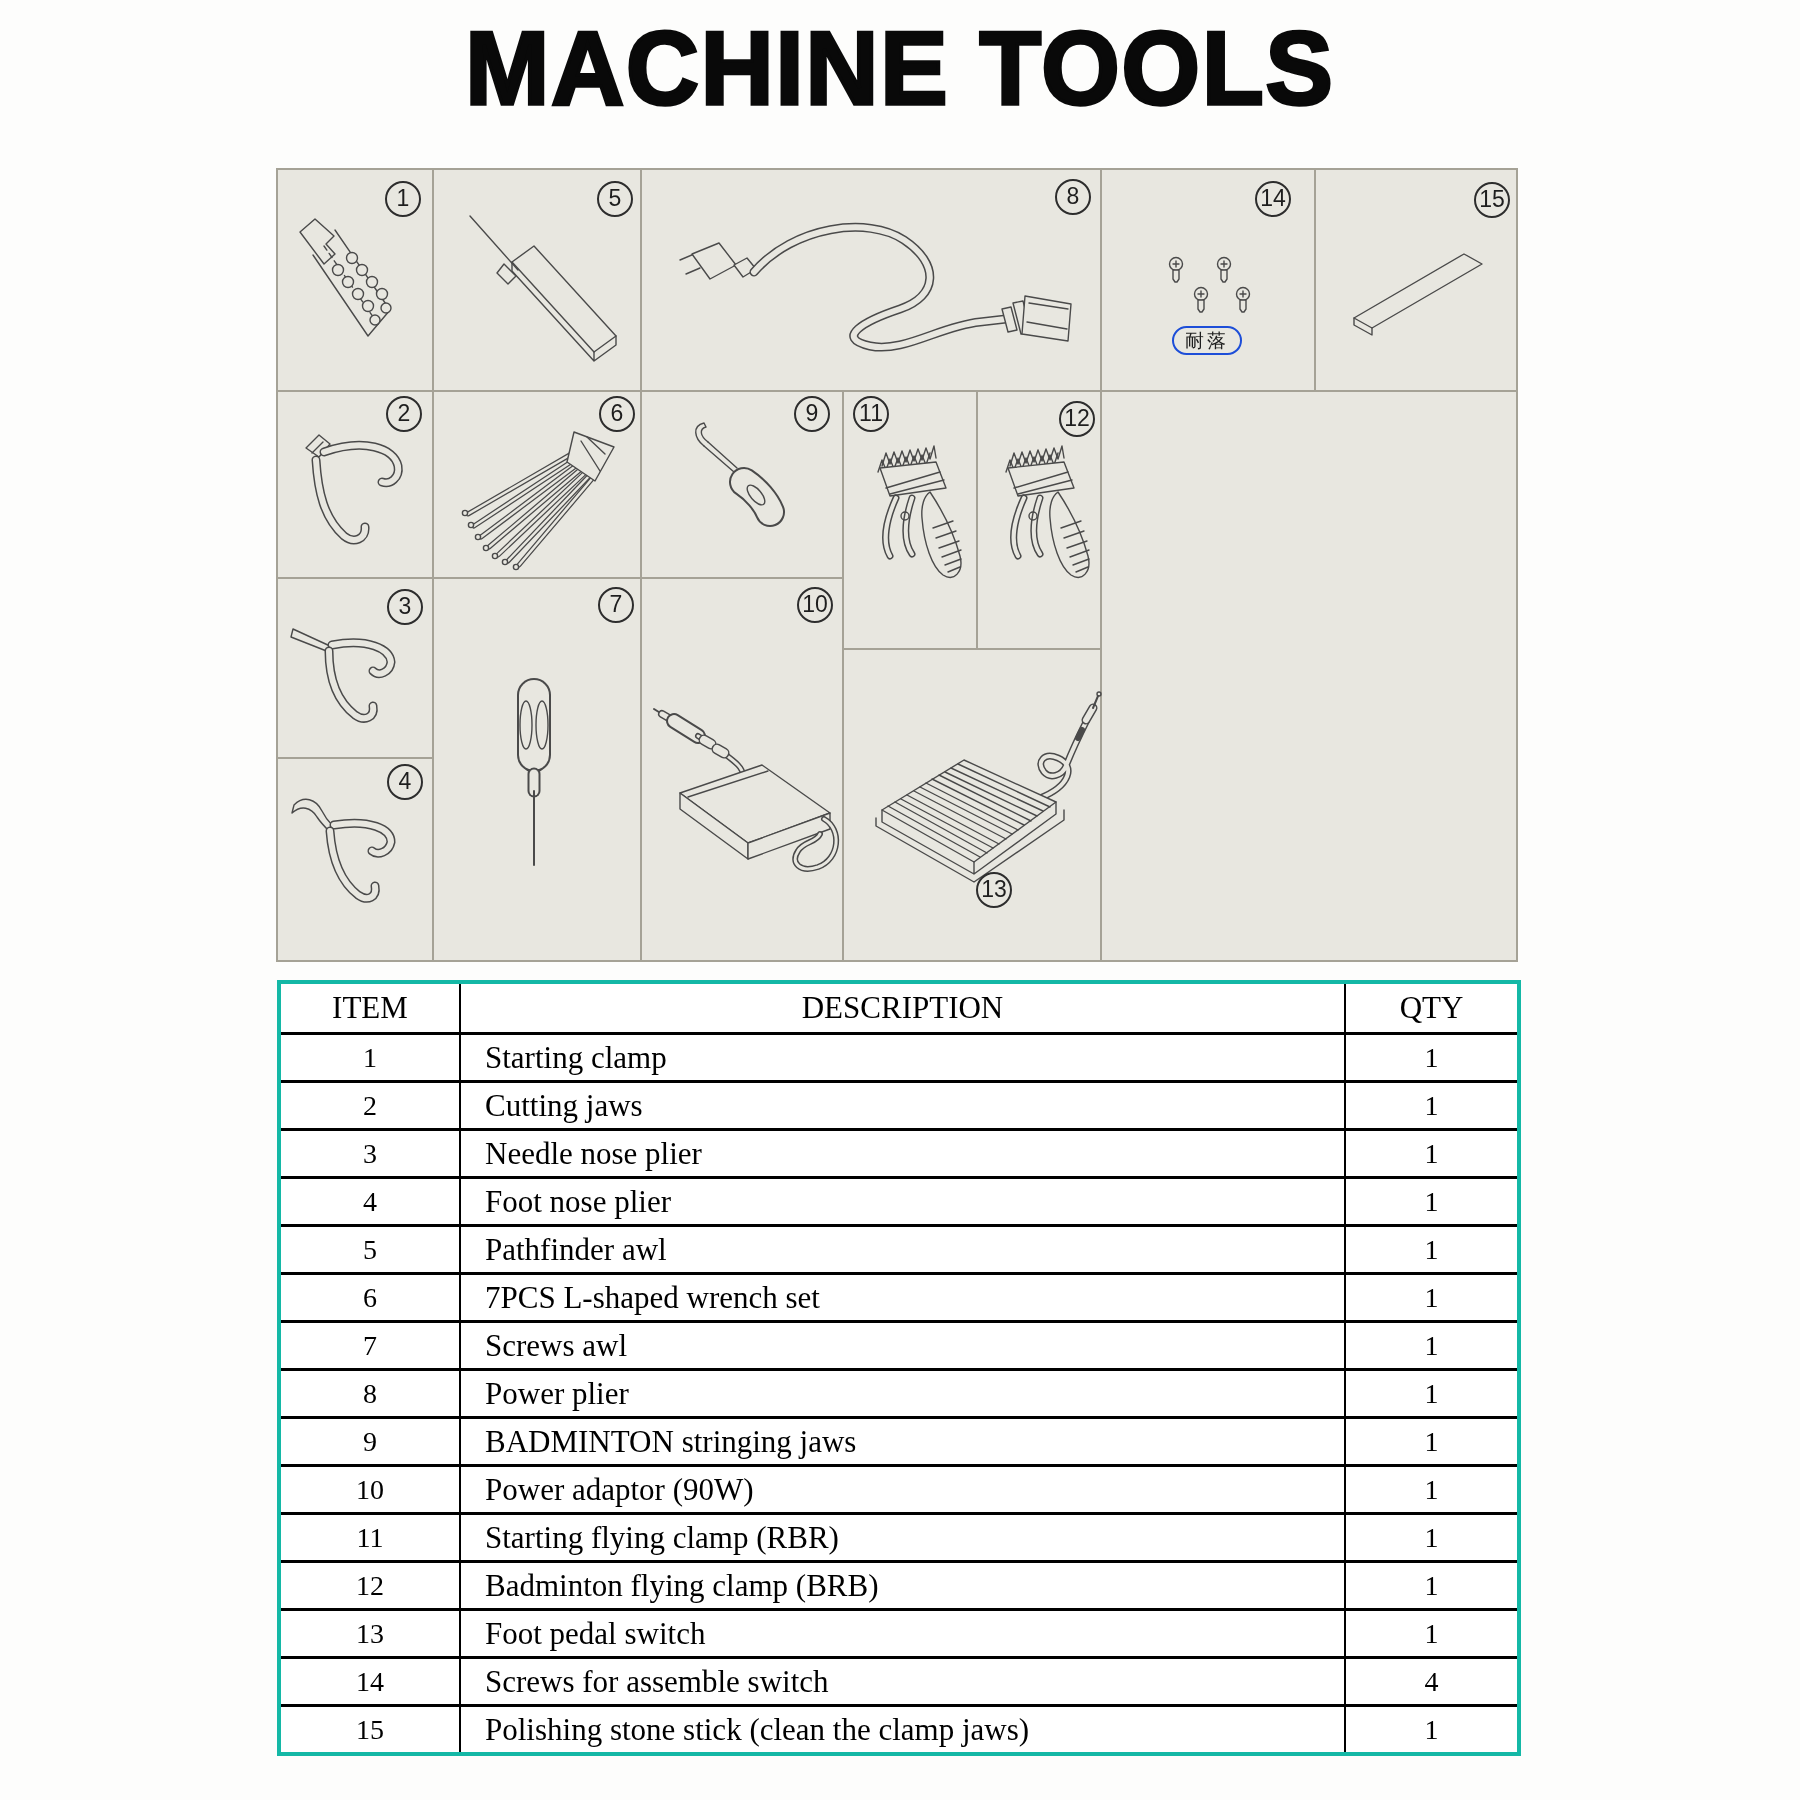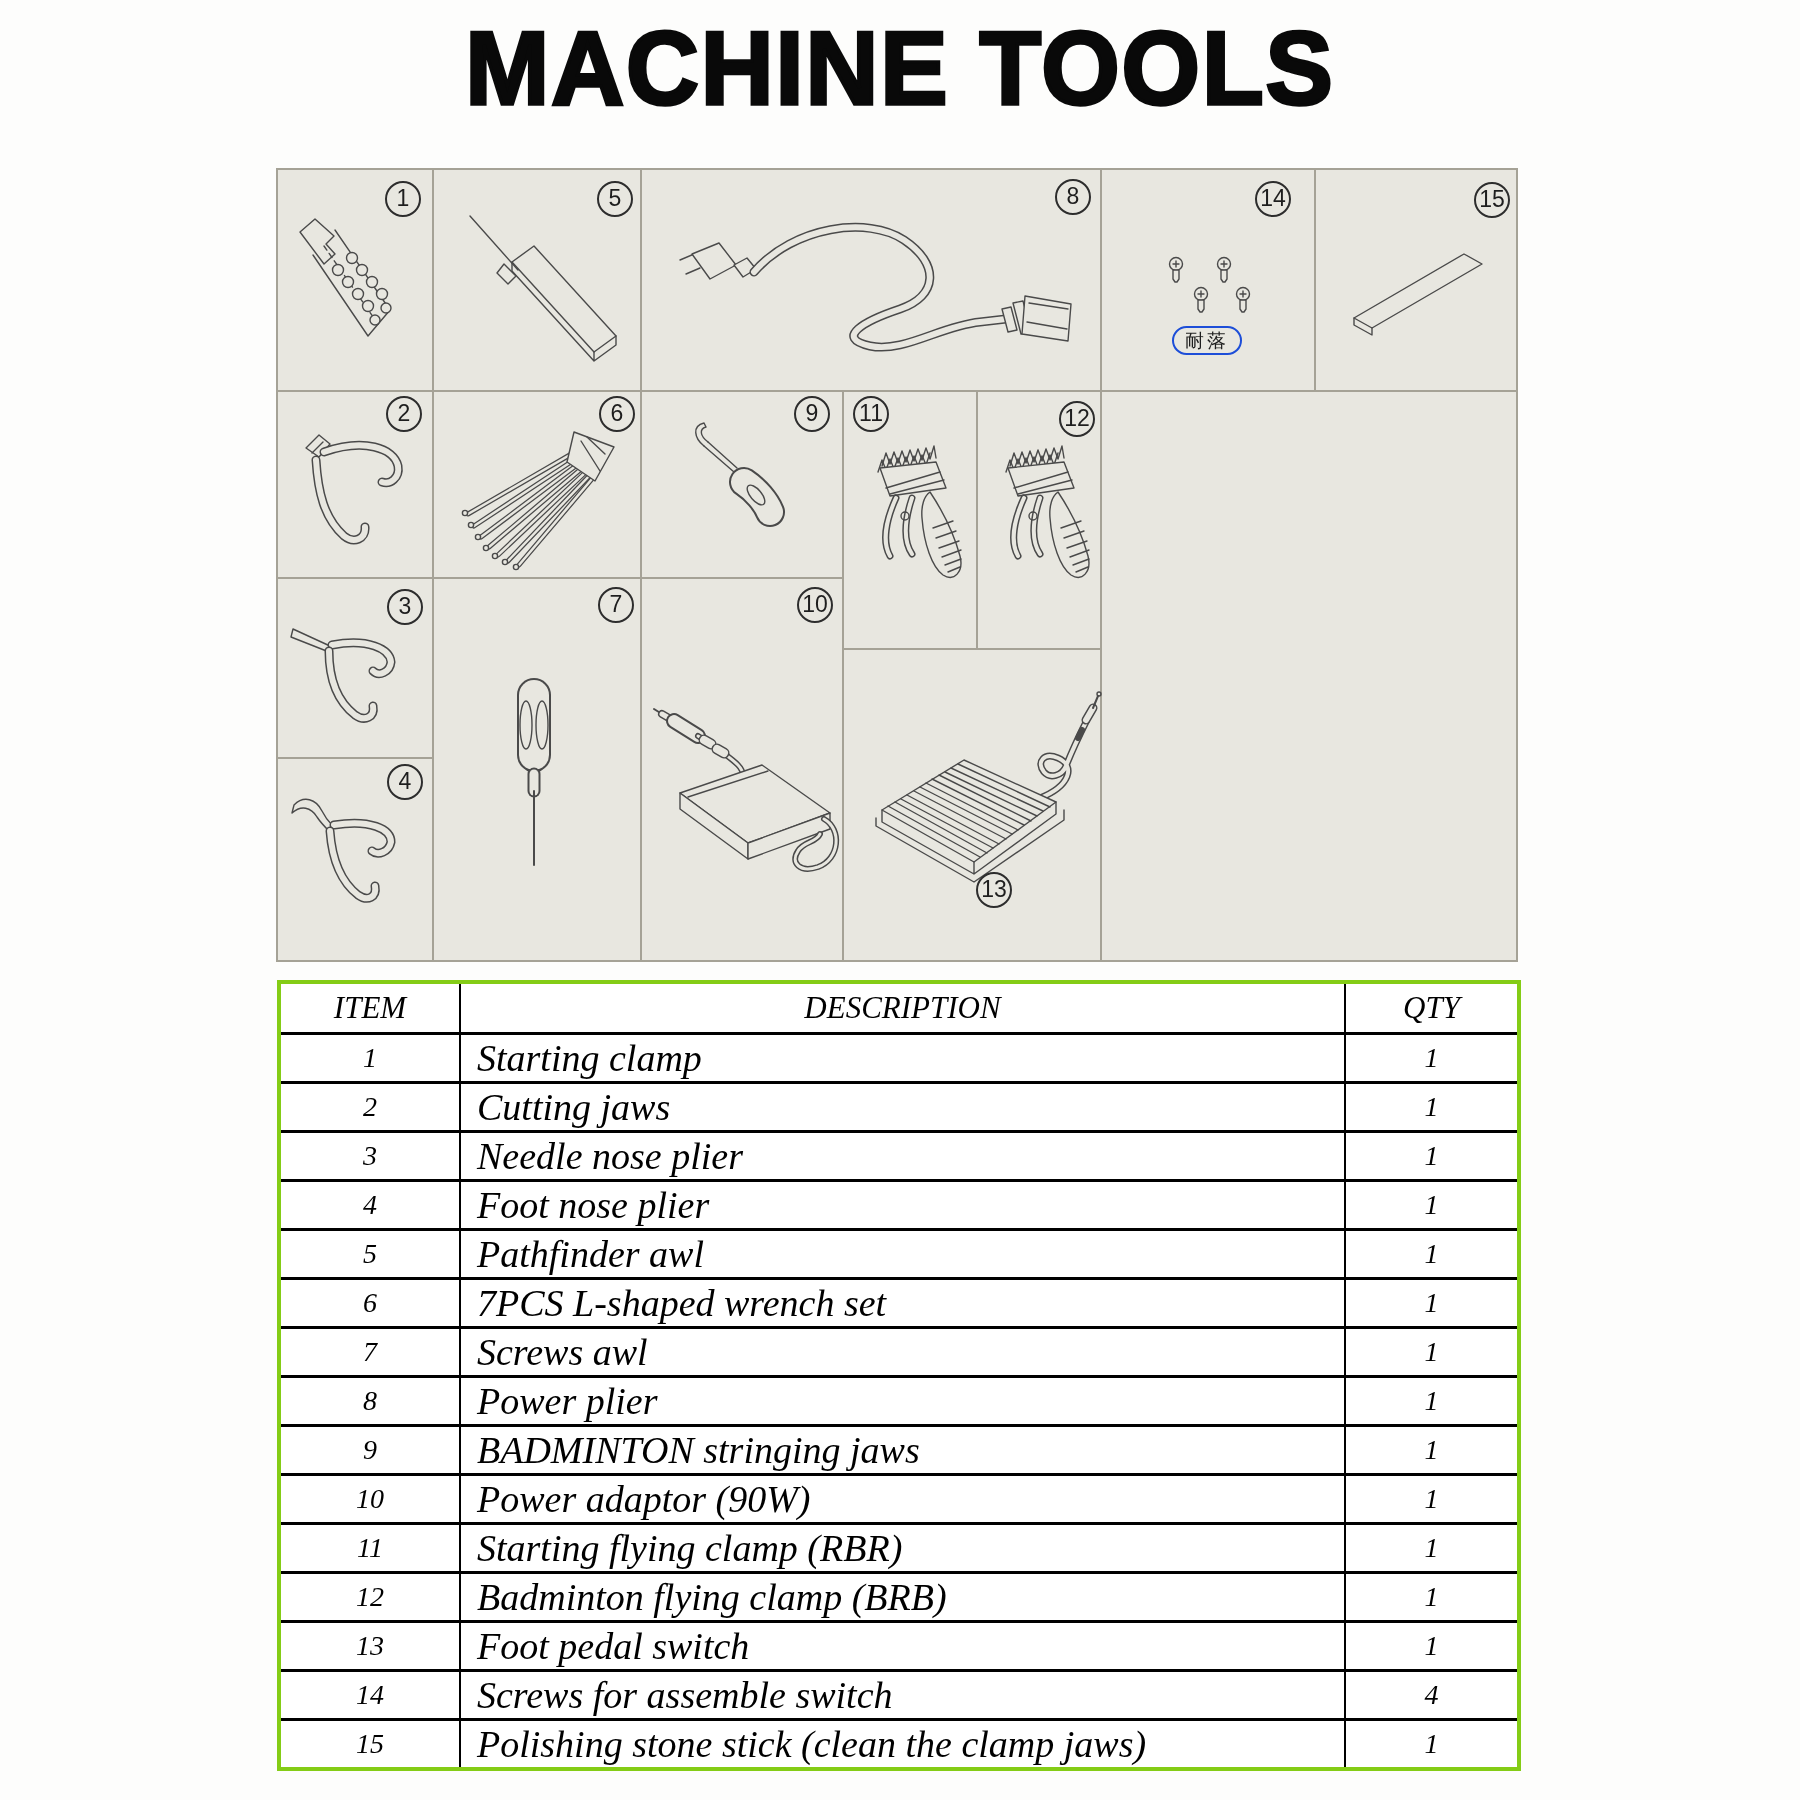--- a/index.html
+++ b/index.html
@@ -21,24 +21,24 @@
   
   .s{stroke:#4a4a4a;stroke-width:1.4px;fill:none;stroke-linecap:round;stroke-linejoin:round;}
   .f{fill:#e8e7e0;}
   .to{stroke:#4a4a4a;fill:none;stroke-linecap:round;stroke-linejoin:round;}
   .ti{stroke:#e8e7e0;fill:none;stroke-linecap:round;stroke-linejoin:round;}
   
   .parts{position:absolute;left:277px;top:980px;width:1240px;border-collapse:collapse;
          table-layout:fixed;background:#fff;}
   .parts th,.parts td{border:3px solid #000;border-left-width:2px;border-right-width:2px;
          overflow:hidden;white-space:nowrap;}
-  .parts{border:4px solid #84cc16;font-style:italic;}
+  .parts{border:4px solid #14b8a6;}
   .parts th{height:46px;font-weight:normal;font-size:31px;text-align:center;}
   .parts td{height:43px;font-size:28px;text-align:center;}
-  .parts td.desc{font-size:38px;text-align:left;padding-left:16px;}
+  .parts td.desc{font-size:31px;text-align:left;padding-left:24px;}
 </style>
 </head>
 <body>
 
 <h1 class="title">MACHINE TOOLS</h1>
 
 <div class="diagram">
 
   <div class="cell" style="left:0;top:0;width:156px;height:222px">
     <svg width="156" height="222" viewBox="0 0 156 222">

